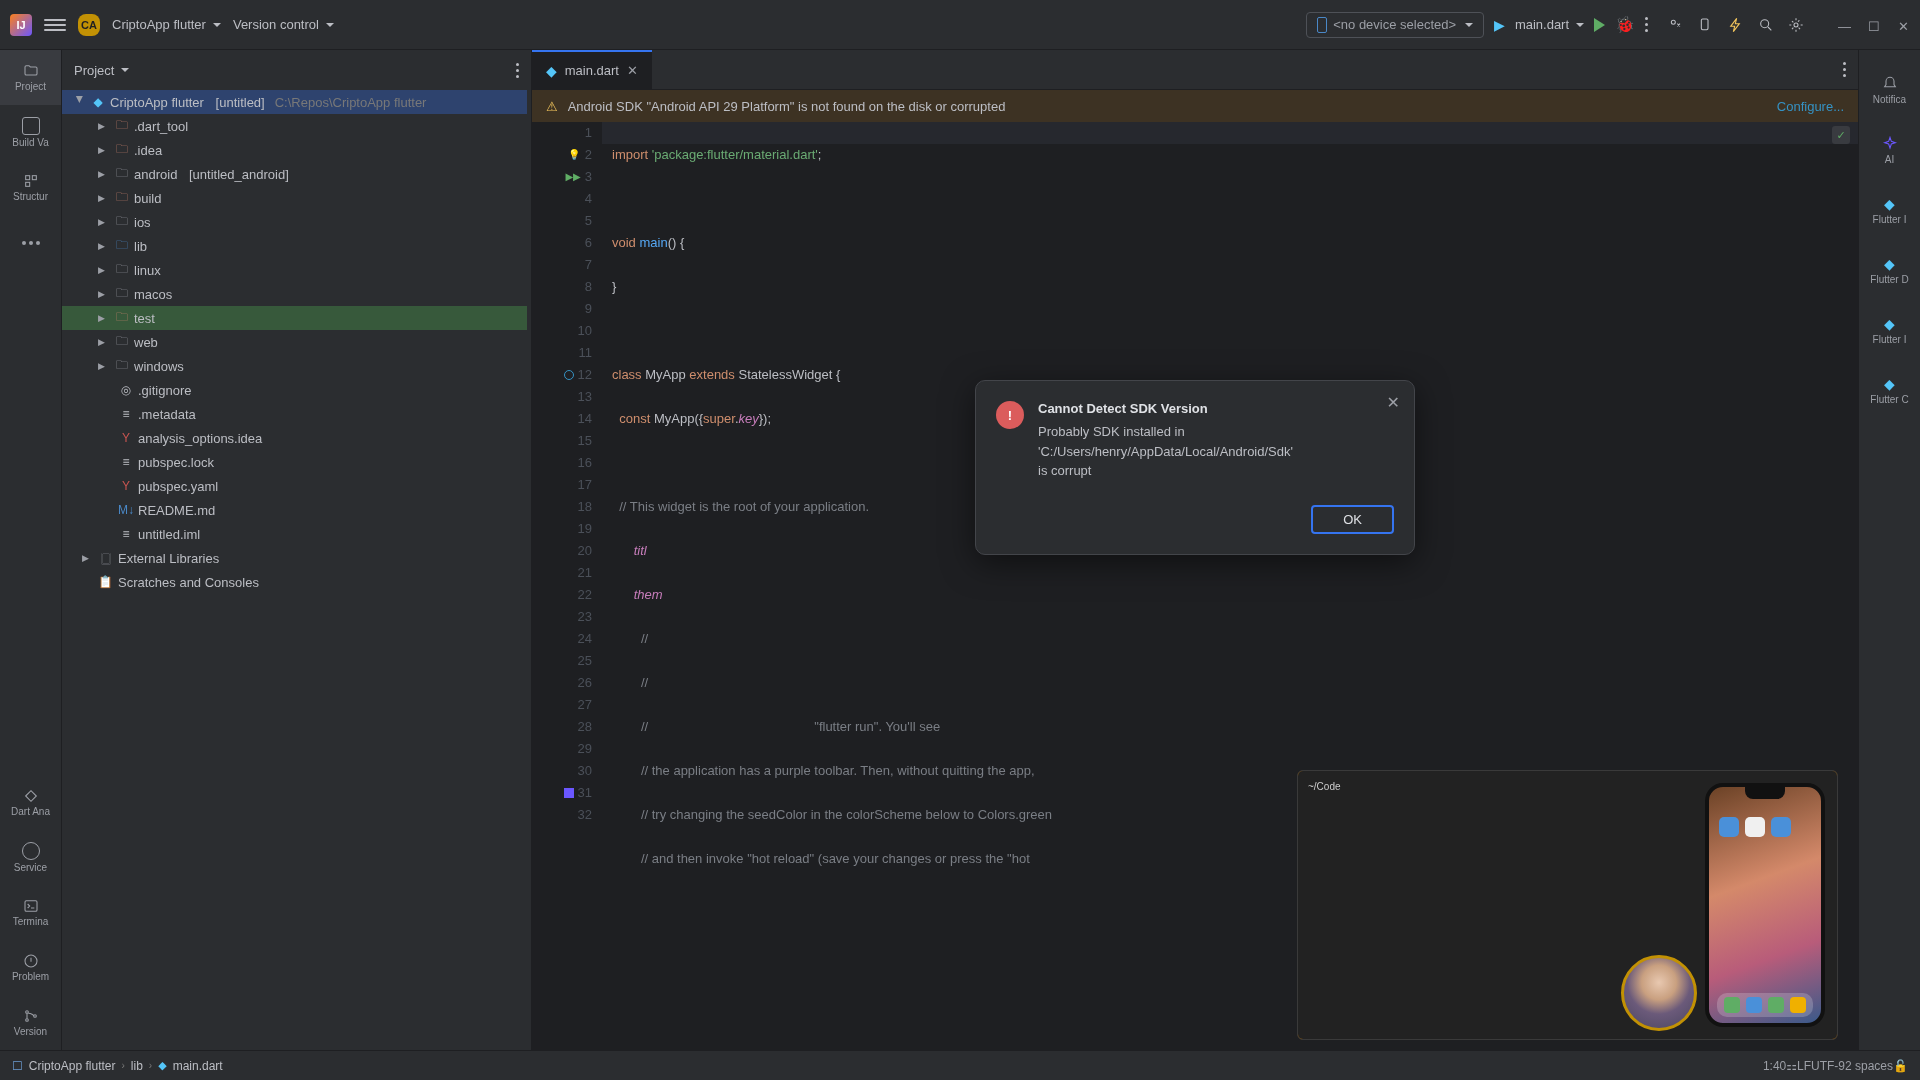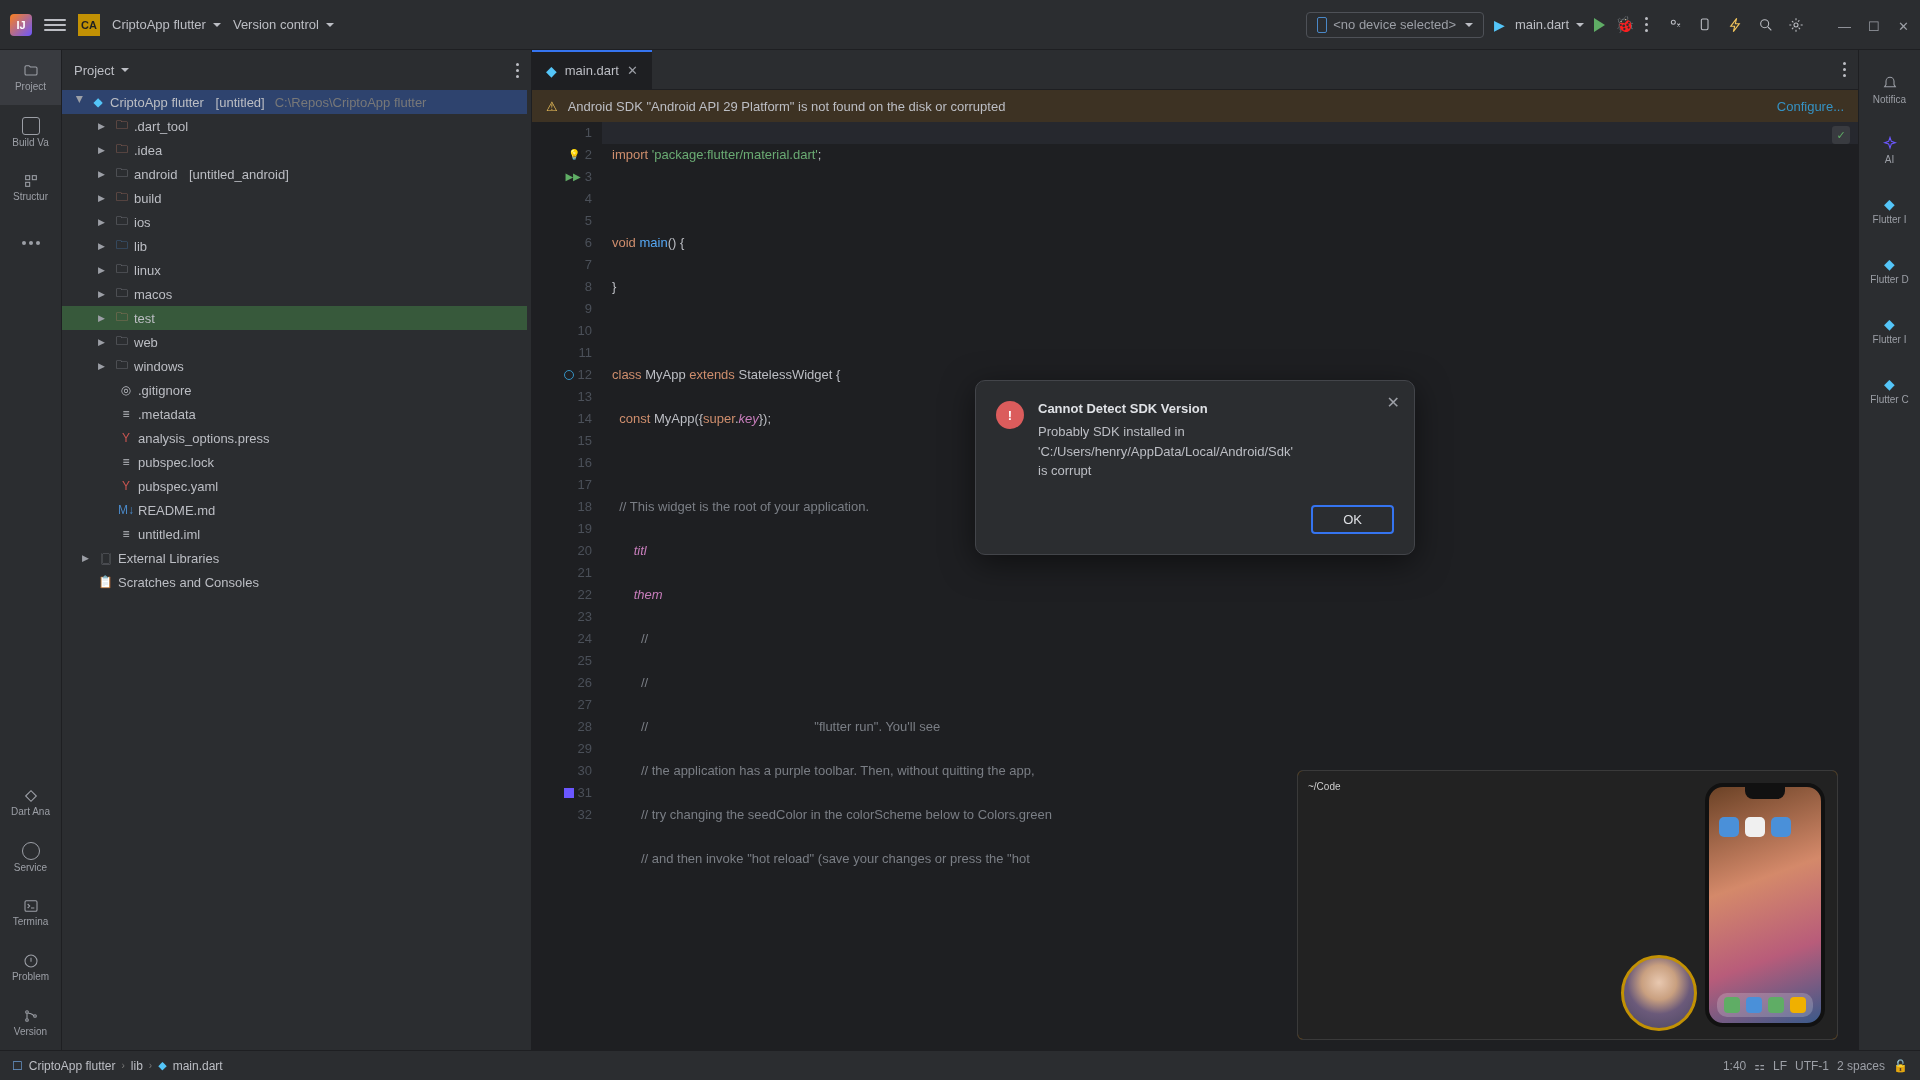--- a/index.html
+++ b/index.html
@@ -6,21 +6,21 @@
 body { background: #2b2d30; color: #bcbec4; font-size: 13px; overflow: hidden; width: 1920px; height: 1080px; }
 
 
 .top-bar { height: 50px; background: #2b2d30; display: flex; align-items: center; padding: 0 10px; border-bottom: 1px solid #1e1f22; }
 .top-bar-left { display: flex; align-items: center; gap: 12px; flex: 1; }
 .top-bar-center { display: flex; align-items: center; gap: 10px; }
 .top-bar-right { display: flex; align-items: center; gap: 14px; margin-left: 20px; }
 .ij-logo { width: 22px; height: 22px; background: linear-gradient(135deg,#fc801d,#6b57ff); border-radius: 4px; display: flex; align-items: center; justify-content: center; font-size: 11px; font-weight: bold; color: #fff; }
 .hamburger { width: 22px; height: 22px; display: flex; flex-direction: column; justify-content: center; gap: 3px; cursor: pointer; }
 .hamburger span { height: 2px; background: #bcbec4; border-radius: 1px; }
-.ca-badge { background: #c29104; color: #1e1f22; width: 22px; height: 22px; border-radius: 0; display: flex; align-items: center; justify-content: center; font-size: 11px; font-weight: bold; }
+.ca-badge { background: #c29104; color: #1e1f22; width: 22px; height: 22px; border-radius: 8px; display: flex; align-items: center; justify-content: center; font-size: 11px; font-weight: bold; }
 .top-link { color: #bcbec4; display: flex; align-items: center; gap: 4px; cursor: pointer; }
 .chev-down::after { content: ""; display: inline-block; border: 4px solid transparent; border-top-color: #bcbec4; margin-left: 3px; transform: translateY(2px); }
 .device-pill { border: 1px solid #4e5157; border-radius: 4px; padding: 4px 10px; display: flex; align-items: center; gap: 6px; color: #9c9fa6; }
 .phone-icon { width: 10px; height: 16px; border: 1.5px solid #4a88c7; border-radius: 2px; position: relative; }
 .flutter-icon { color: #54c5f8; font-size: 14px; }
 .play-icon { width: 0; height: 0; border-left: 11px solid #5fad65; border-top: 7px solid transparent; border-bottom: 7px solid transparent; }
 .bug-icon { color: #5fad65; font-size: 16px; }
 .dots-v { display: flex; flex-direction: column; gap: 3px; }
 .dots-v span { width: 3px; height: 3px; background: #bcbec4; border-radius: 50%; }
 .window-btns { display: flex; gap: 18px; margin-left: 20px; }
@@ -116,21 +116,21 @@
 .phone-apps { position: absolute; top: 30px; left: 10px; right: 10px; display: flex; gap: 6px; }
 .app-icon { width: 20px; height: 20px; border-radius: 5px; }
 .phone-dock { position: absolute; bottom: 6px; left: 8px; right: 8px; height: 24px; background: rgba(255,255,255,0.2); border-radius: 10px; display: flex; align-items: center; justify-content: center; gap: 6px; }
 .dock-icon { width: 16px; height: 16px; border-radius: 4px; }
 .webcam { position: absolute; bottom: 8px; right: 140px; width: 76px; height: 76px; border-radius: 50%; border: 3px solid #c29104; background: radial-gradient(circle at 50% 35%, #e8c8b0 0%, #c9a080 30%, #6b5a7a 55%, #4a4560 100%); z-index: 55; }
 
 
 .status-bar { height: 30px; background: #2b2d30; border-top: 1px solid #1e1f22; display: flex; align-items: center; padding: 0 12px; gap: 10px; font-size: 12px; }
 .breadcrumb { display: flex; align-items: center; gap: 6px; }
 .bc-chev { color: #787878; font-size: 10px; }
-.status-right { margin-left: auto; display: flex; gap: 8px; color: #9c9fa6; }
+.status-right { margin-left: auto; display: flex; gap: 0; color: #9c9fa6; }
 
 svg.i { width: 16px; height: 16px; fill: none; stroke: currentColor; stroke-width: 1.6; }
 </style>
 </head>
 <body>
 
 <div class="top-bar">
   <div class="top-bar-left">
     <div class="ij-logo">IJ</div>
     <div class="hamburger">
@@ -325,21 +325,21 @@
       <div class="tree-row indent-2">
           <span class="tree-icon">◎</span>
           <span>.gitignore</span>
         </div>
       <div class="tree-row indent-2">
           <span class="tree-icon">≡</span>
           <span>.metadata</span>
         </div>
       <div class="tree-row indent-2">
           <span class="tree-icon yaml-icon">Y</span>
-          <span>analysis_options.press</span>
+          <span>analysis_options.idea</span>
         </div>
       <div class="tree-row indent-2">
           <span class="tree-icon">≡</span>
           <span>pubspec.lock</span>
         </div>
       <div class="tree-row indent-2">
           <span class="tree-icon yaml-icon">Y</span>
           <span>pubspec.yaml</span>
         </div>
       <div class="tree-row indent-2">
@@ -534,17 +534,17 @@
     <span class="bc-chev">›</span>
     <span>lib</span>
     <span class="bc-chev">›</span>
     <span class="flutter-icon" style="font-size:11px">◆</span>
     <span>main.dart</span>
   </div>
   <div class="status-right">
     <span>1:40</span>
     <span>⚏</span>
     <span>LF</span>
-    <span>UTF-1</span>
+    <span>UTF-9</span>
     <span>2 spaces</span>
     <span>🔓</span>
   </div>
 </div>
 
 </body></html>

